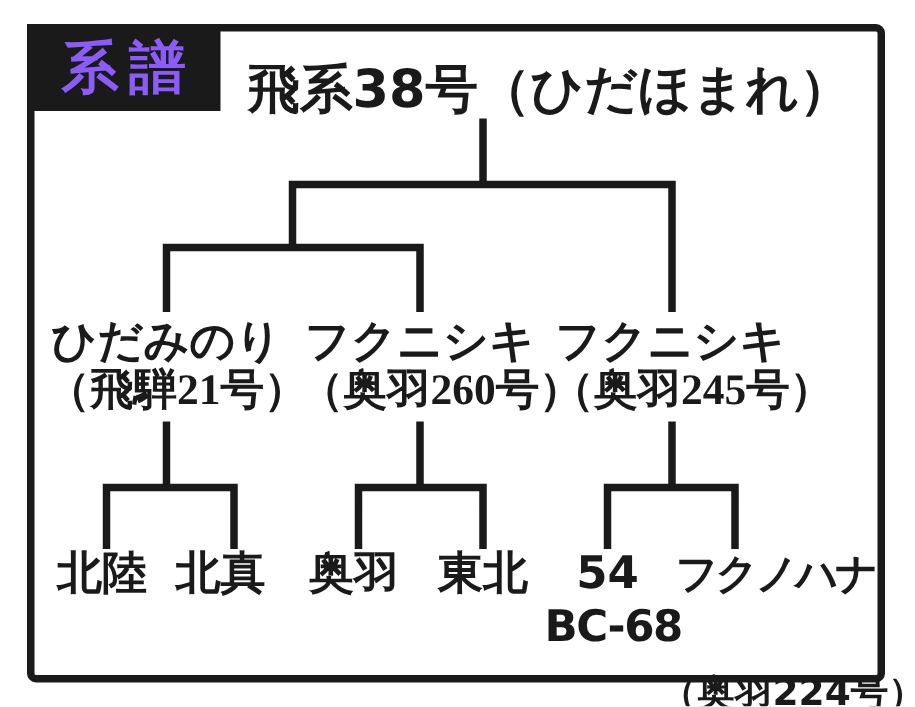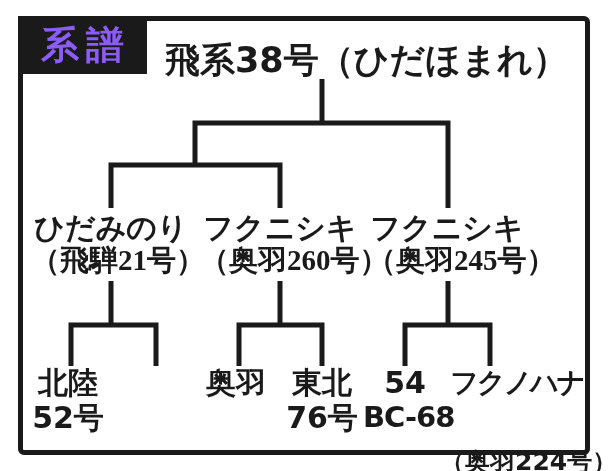--- a/index.html
+++ b/index.html
@@ -109,28 +109,30 @@
     <span class="name">フクニシキ</span>
     <span class="code">（奥羽260号）</span>
   </div>
   <div class="node mid mid-3">
     <span class="name">フクニシキ</span>
     <span class="code">（奥羽245号）</span>
   </div>
 
   <div class="node leaf leaf-1">
     <span class="l1">北陸</span>
-    <span class="l2">52号</span>
+  </div>
+  <div class="node leaf leaf-2">
+    <span class="l1">北真</span>
+    <span class="l2"></span>
   </div>
   <div class="node leaf leaf-3">
     <span class="l1">奥羽</span>
   </div>
   <div class="node leaf leaf-4">
     <span class="l1">東北</span>
-    <span class="l2">76号</span>
   </div>
   <div class="node leaf leaf-5">
     <span class="l1">54</span>
     <span class="l2">BC-68</span>
   </div>
   <div class="node leaf leaf-6">
     <span class="l1">フクノハナ</span>
     <span class="l2">（奥羽224号）</span>
   </div>
 

